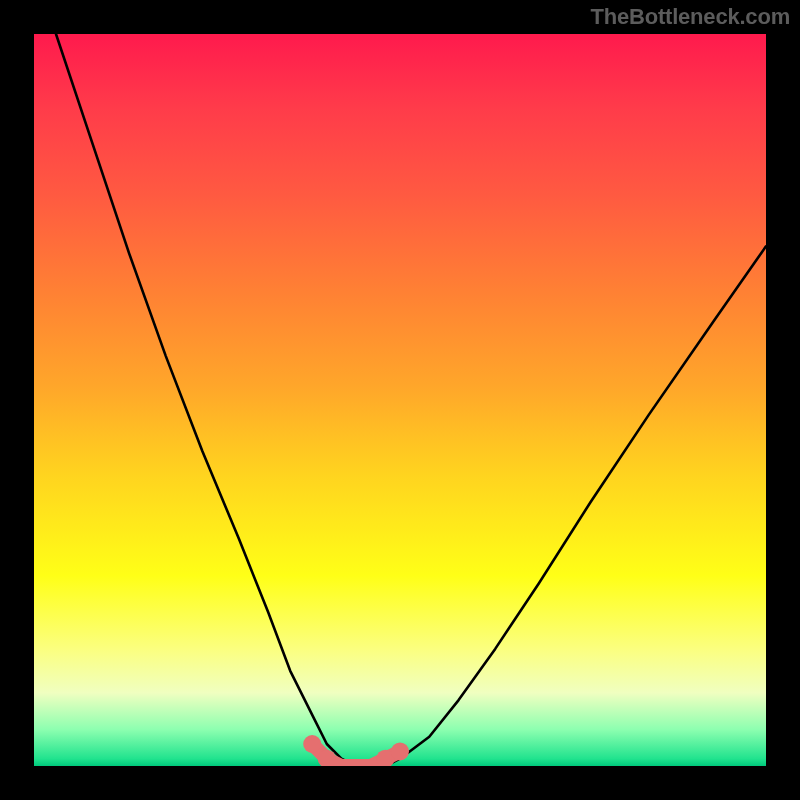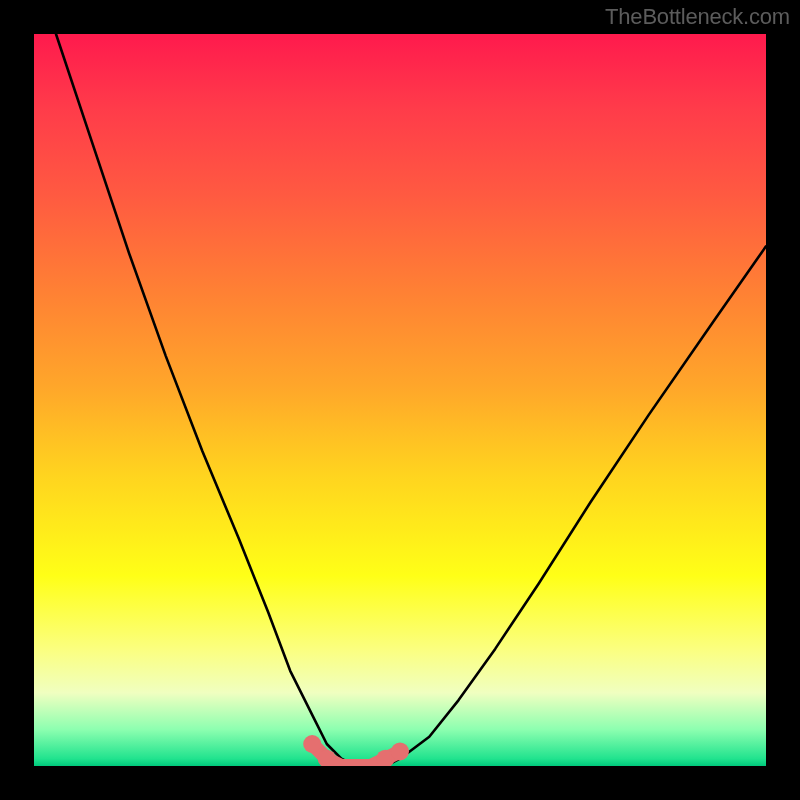--- a/index.html
+++ b/index.html
@@ -37,21 +37,21 @@
       #21e38e 99%,
       #00c97c 100%
     );
   }
   .attribution {
     position: absolute;
     top: 4px;
     right: 10px;
     color: #5c5c5c;
     font-size: 22px;
-    font-weight: 400;
+    font-weight: 700;
     letter-spacing: -0.2px;
   }
   svg.curve {
     position: absolute;
     left: 0;
     top: 0;
     width: 732px;
     height: 732px;
   }
 </style>

